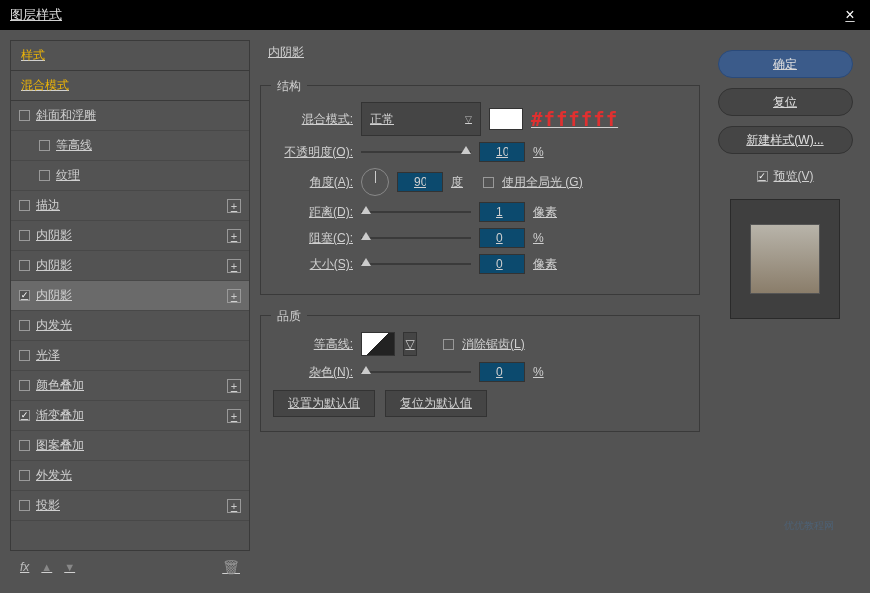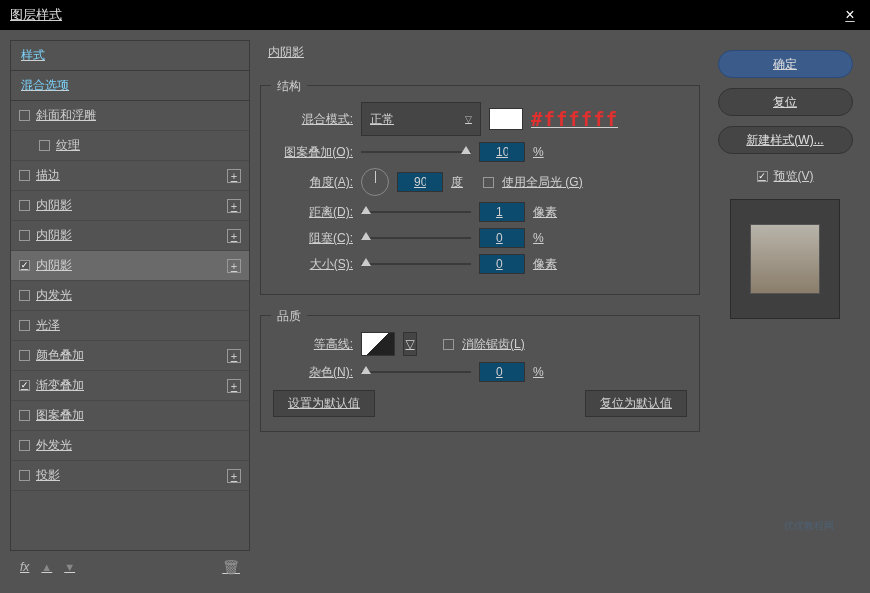--- a/index.html
+++ b/index.html
@@ -4,21 +4,21 @@
 <style>
 * { box-sizing: border-box; margin: 0; padding: 0; font-family: "Microsoft YaHei", sans-serif; font-size: 12px; color: #d0d0d0; }
 body { background: #535353; width: 870px; height: 593px; }
 .window { width: 870px; height: 593px; background: #535353; display: flex; flex-direction: column; text-decoration: underline; }
 .titlebar { height: 30px; background: #000; display: flex; align-items: center; padding: 0 10px; justify-content: space-between; }
 .titlebar .title { color: #e0e0e0; font-size: 13px; }
 .titlebar .close { color: #fff; font-size: 16px; cursor: pointer; width: 20px; text-align: center; }
 .content { flex: 1; display: flex; padding: 10px; gap: 10px; }
 .left-panel { width: 240px; background: #535353; display: flex; flex-direction: column; }
 .style-list { flex: 1; border: 1px solid #3a3a3a; }
-.style-header { padding: 6px 10px; border-bottom: 1px solid #3a3a3a; color: #7dd3fc; }
+.style-header { padding: 6px 10px; border-bottom: 1px solid #3a3a3a; color: #eab308; }
 .style-item { display: flex; align-items: center; padding: 6px 8px; border-bottom: 1px solid #484848; justify-content: space-between; cursor: pointer; }
 .style-item.selected { background: #6a6a6a; }
 .style-item.sub { padding-left: 28px; }
 .style-item .left-part { display: flex; align-items: center; gap: 6px; }
 .chk { width: 11px; height: 11px; border: 1px solid #999; background: #535353; display: inline-flex; align-items: center; justify-content: center; }
 .chk.checked::after { content: "✓"; color: #fff; font-size: 9px; line-height: 1; }
 .plus-box { width: 14px; height: 14px; border: 1px solid #999; display: flex; align-items: center; justify-content: center; font-size: 11px; color: #ccc; }
 .left-footer { display: flex; justify-content: space-between; align-items: center; padding: 8px 10px; }
 .fx-icons { display: flex; gap: 12px; align-items: center; color: #999; }
 .fx-text { font-style: italic; color: #bbb; }
@@ -36,21 +36,21 @@
 .hex-note { color: #e03030; font-family: monospace; font-size: 19px; font-weight: bold; letter-spacing: 1px; }
 .slider { width: 110px; height: 14px; position: relative; display: flex; align-items: center; }
 .slider-track { width: 100%; height: 2px; background: #3a3a3a; }
 .slider-thumb { position: absolute; width: 0; height: 0; border-left: 5px solid transparent; border-right: 5px solid transparent; border-bottom: 8px solid #ccc; top: 1px; }
 .num-input { width: 46px; height: 20px; background: #0c4a6e; border: 1px solid #333; color: #d0d0d0; padding: 0 16px; text-align: left; }
 .unit { color: #d0d0d0; min-width: 24px; }
 .angle-dial { width: 28px; height: 28px; border: 1px solid #888; border-radius: 50%; position: relative; }
 .angle-dial::after { content: ""; position: absolute; width: 1px; height: 12px; background: #ccc; left: 50%; top: 2px; transform-origin: bottom; transform: rotate(0deg); }
 .contour-box { width: 34px; height: 24px; background: linear-gradient(135deg, #fff 50%, #222 50%); border: 1px solid #333; }
 .contour-dd { width: 14px; height: 24px; background: #454545; border: 1px solid #333; display: flex; align-items: center; justify-content: center; }
-.btn-group { display: flex; justify-content: space-between; margin-top: 8px; }
+.btn-group { display: flex; gap: 10px; justify-content: flex-start; margin-top: 8px; }
 .btn { background: #454545; border: 1px solid #333; padding: 4px 14px; color: #d0d0d0; cursor: pointer; }
 .right-panel { width: 150px; display: flex; flex-direction: column; gap: 10px; align-items: center; padding-top: 10px; }
 .pill-btn { width: 135px; height: 28px; border-radius: 14px; border: 1px solid #333; background: #454545; display: flex; align-items: center; justify-content: center; color: #e0e0e0; cursor: pointer; }
 .pill-btn.primary { background: #3b5b8a; border-color: #2a4a7a; }
 .preview-row { display: flex; align-items: center; gap: 6px; margin-top: 4px; }
 .preview-box { width: 110px; height: 120px; background: #3f3f3f; border: 1px solid #2a2a2a; display: flex; align-items: center; justify-content: center; margin-top: 4px; }
 .preview-inner { width: 70px; height: 70px; background: linear-gradient(180deg, #b8b4aa 0%, #8a7d6a 100%); border: 1px solid #555; }
 .watermark { position: absolute; bottom: 60px; right: 36px; color: #4a6a8a; font-size: 10px; opacity: 0.6; text-align: right; pointer-events: none; }
 </style>
 </head>
@@ -60,26 +60,32 @@
   <div class="titlebar">
     <span class="title">图层样式</span>
     <span class="close">×</span>
   </div>
 
   <div class="content">
 
     <div class="left-panel">
       <div class="style-list">
         <div class="style-header">样式</div>
-        <div class="style-header">混合选项</div>
+        <div class="style-header">混合模式</div>
 
         <div class="style-item">
           <span class="left-part">
               <span class="chk"></span>
               <span>斜面和浮雕</span>
+            </span>
+        </div>
+        <div class="style-item sub">
+          <span class="left-part">
+              <span class="chk"></span>
+              <span>等高线</span>
             </span>
         </div>
         <div class="style-item sub">
           <span class="left-part">
               <span class="chk"></span>
               <span>纹理</span>
             </span>
         </div>
         <div class="style-item">
           <span class="left-part">
@@ -175,21 +181,21 @@
           <span class="label">混合模式:</span>
           <div class="dropdown">
             <span>正常</span>
             <span class="dd-arrow">▽</span>
           </div>
           <div class="color-swatch"></div>
           <span class="hex-note">#ffffff</span>
         </div>
 
         <div class="row">
-          <span class="label">图案叠加(O):</span>
+          <span class="label">不透明度(O):</span>
           <div class="slider">
               <div class="slider-track"></div>
               <div class="slider-thumb" style="left:100px"></div>
             </div>
           <input class="num-input" value="100" style="">
           <span class="unit">%</span>
         </div>
 
         <div class="row">
           <span class="label">角度(A):</span>

